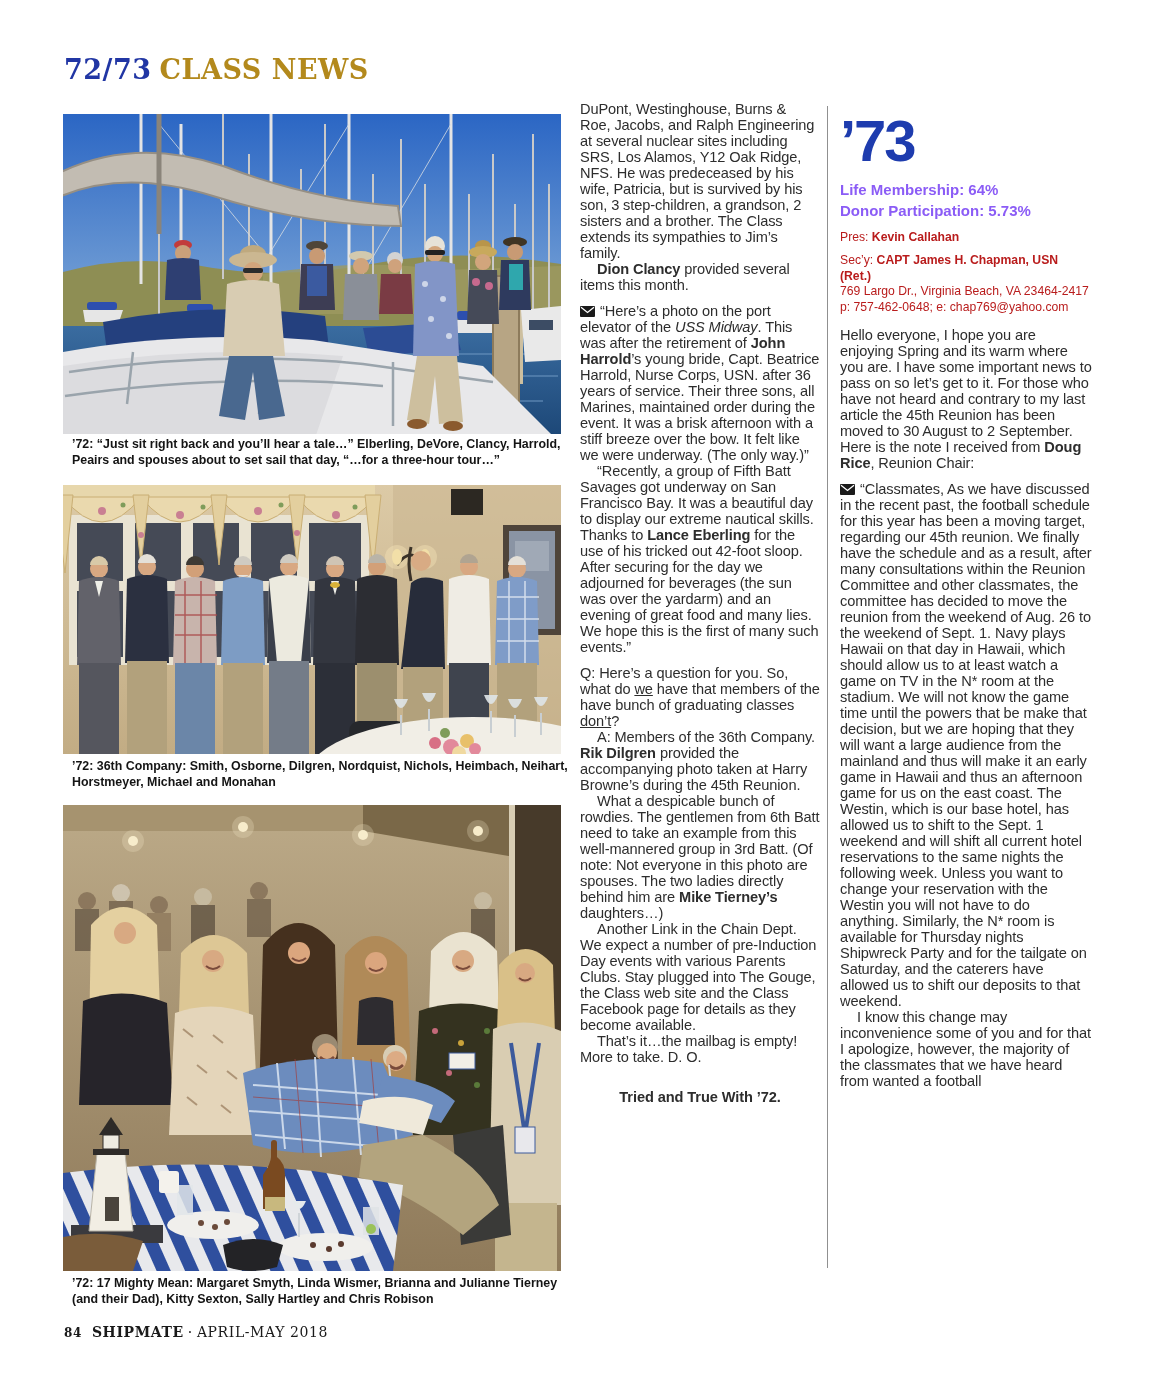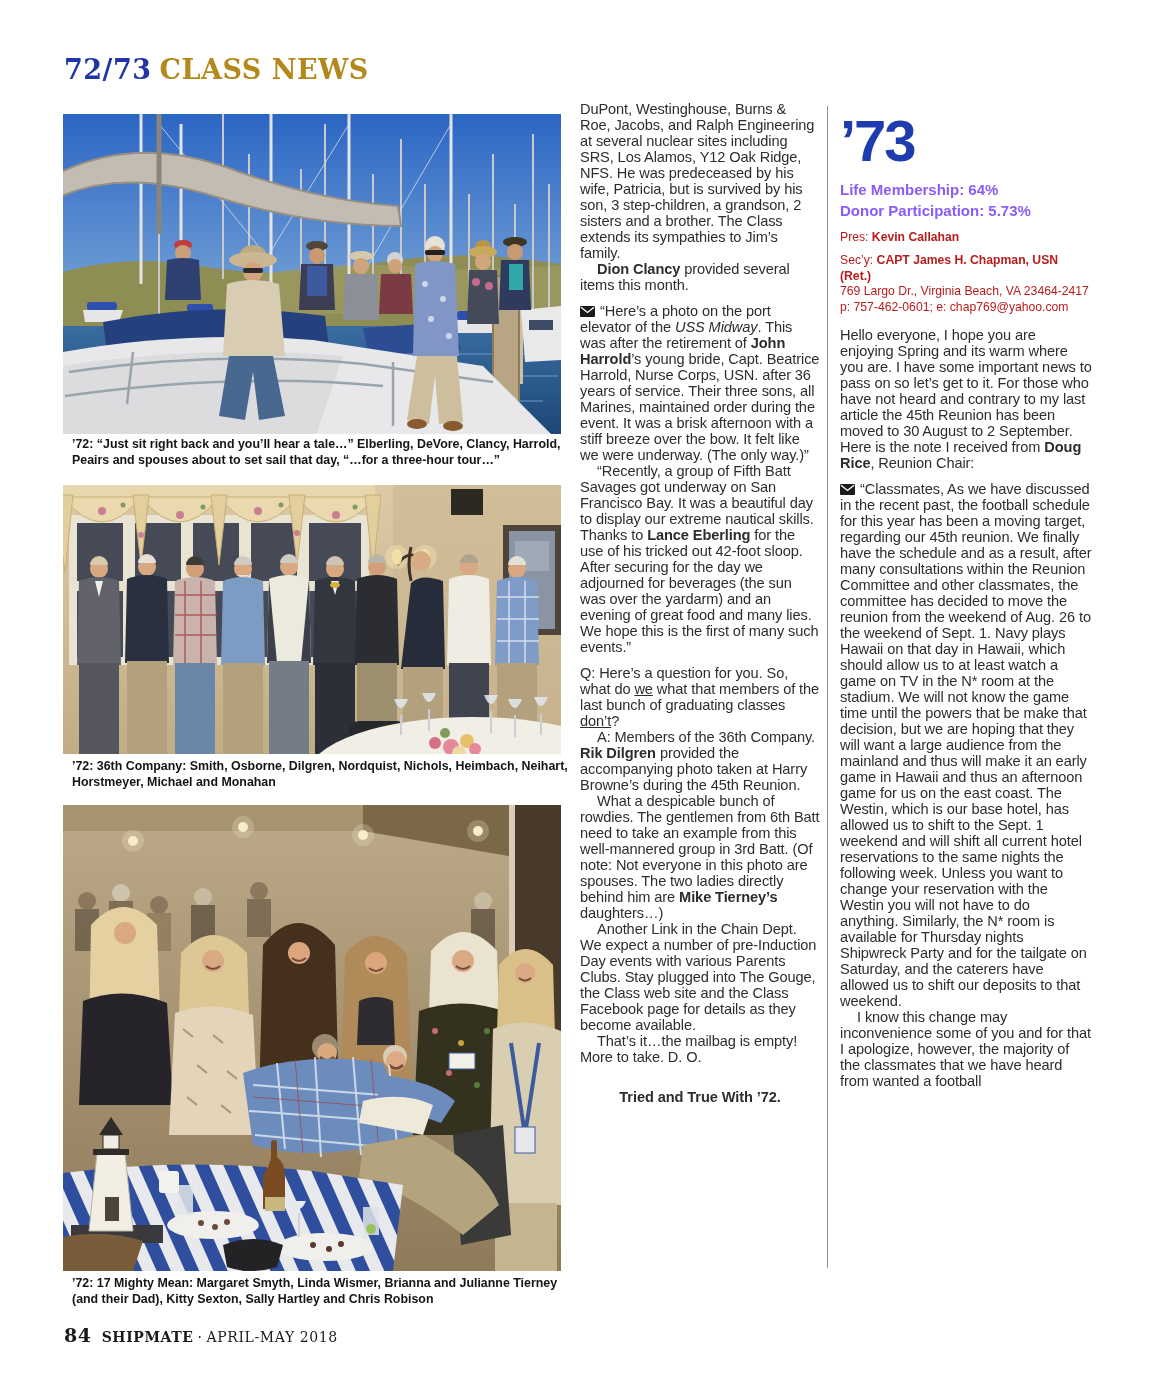--- a/index.html
+++ b/index.html
@@ -32,21 +32,21 @@
   .class-year{font-size:58px;line-height:62px;font-weight:bold;color:var(--class_year_blue,#1e3cae);letter-spacing:-2px;}
   .stats{margin-top:7px;font-weight:bold;font-size:15px;line-height:21px;color:#8b5cf6;}
   .officer{font-size:12.2px;line-height:15.8px;color:#b91c1c;}
   .officer.pres{margin-top:9px;}
   .officer.secy{margin-top:7px;}
   .officer .name{font-weight:bold;}
   .col73-body{margin-top:11px;}
 
   
   .footer{left:64px;top:1324px;font-family:"DejaVu Serif",serif;font-size:14px;color:#1a1a1a;letter-spacing:.6px;}
-  .footer .pg{font-weight:bold;font-size:19px;margin-right:10px;margin-top:20px;}
+  .footer .pg{font-weight:bold;font-size:12px;margin-right:10px;margin-top:20px;}
   .footer .mag{font-weight:bold;}
   .footer .sep{margin:0 4px;}
 </style>
 </head>
 <body>
 
 <div class="abs mag-header">
   <span class="years">72/73</span><span class="title">CLASS NEWS</span>
 </div>
 
@@ -472,21 +472,21 @@
 <div class="abs caption" style="top:1276px;">’72: 17 Mighty Mean: Margaret Smyth, Linda Wismer, Brianna and Julianne Tierney (and their Dad), Kitty Sexton, Sally Hartley and Chris Robison</div>
 
 <div class="abs text-col midcol">
     <p class="para"><span>DuPont, Westinghouse, Burns &amp; Roe, Jacobs, and Ralph Engineering at several nuclear sites including SRS, Los Alamos, Y12 Oak Ridge, NFS. He was predeceased by his wife, Patricia, but is survived by his son, 3 step-children, a grandson, 2 sisters and a brother. The Class extends its sympathies to Jim’s family.</span></p>
     <p class="para indent"><span style="font-weight: bold;">Dion Clancy</span><span> provided several items this month.</span></p>
     <p class="para gap"><span class="env-icon"><svg width="15" height="11" viewBox="0 0 15 11" style="vertical-align:-1px">
           <rect width="15" height="11" rx="1" fill="#1a1a1a"></rect>
           <path d="M1,1.2 L7.5,6.4 L14,1.2" fill="none" stroke="#fff" stroke-width="1.3"></path>
         </svg></span><span>“Here’s a photo on the port elevator of the </span><span style="font-style: italic;">USS Midway</span><span>. This was after the retirement of </span><span style="font-weight: bold;">John Harrold</span><span>’s young bride, Capt. Beatrice Harrold, Nurse Corps, USN. after 36 years of service. Their three sons, all Marines, maintained order during the event. It was a brisk afternoon with a stiff breeze over the bow. It felt like we were underway. (The only way.)”</span></p>
     <p class="para indent"><span>“Recently, a group of Fifth Batt Savages got underway on San Francisco Bay. It was a beautiful day to display our extreme nautical skills. Thanks to </span><span style="font-weight: bold;">Lance Eberling</span><span> for the use of his tricked out 42-foot sloop. After securing for the day we adjourned for beverages (the sun was over the yardarm) and an evening of great food and many lies. We hope this is the first of many such events.”</span></p>
-    <p class="para gap"><span>Q: Here’s a question for you. So, what do </span><span style="text-decoration: underline;">we</span><span> what that members of the last bunch of graduating classes </span><span style="text-decoration: underline;">don’t</span><span>?</span></p>
+    <p class="para gap"><span>Q: Here’s a question for you. So, what do </span><span style="text-decoration: underline;">we</span><span> have that members of the have bunch of graduating classes </span><span style="text-decoration: underline;">don’t</span><span>?</span></p>
     <p class="para indent"><span>A: Members of the 36th Company. </span><span style="font-weight: bold;">Rik Dilgren</span><span> provided the accompanying photo taken at Harry Browne’s during the 45th Reunion.</span></p>
     <p class="para indent"><span>What a despicable bunch of rowdies. The gentlemen from 6th Batt need to take an example from this well-mannered group in 3rd Batt. (Of note: Not everyone in this photo are spouses. The two ladies directly behind him are </span><span style="font-weight: bold;">Mike Tierney’s</span><span> daughters…)</span></p>
     <p class="para indent"><span>Another Link in the Chain Dept. We expect a number of pre-Induction Day events with various Parents Clubs. Stay plugged into The Gouge, the Class web site and the Class Facebook page for details as they become available.</span></p>
     <p class="para indent"><span>That’s it…the mailbag is empty! More to take. D. O.</span></p>
     <p class="para center gap"><span style="font-weight: bold;">Tried and True With ’72.</span></p>
   </div>
 
 <div class="abs vrule"></div>
 
 <div class="abs rightcol">
@@ -495,21 +495,21 @@
     <div>Life Membership: 64%</div>
     <div>Donor Participation: 5.73%</div>
   </div>
   <div class="officer pres">
     <span>Pres:</span>
     <span class="name">Kevin Callahan</span>
   </div>
   <div class="officer secy">
     <div><span>Sec’y:</span> <span class="name">CAPT James H. Chapman, USN (Ret.)</span></div>
     <div>769 Largo Dr., Virginia Beach, VA 23464-2417</div>
-    <div>p: 757-462-0601; e: chap769@yahoo.com</div>
+    <div>p: 757-462-0648; e: chap769@yahoo.com</div>
   </div>
   <div class="text-col col73-body">
       <p class="para"><span>Hello everyone, I hope you are enjoying Spring and its warm where you are. I have some important news to pass on so let’s get to it. For those who have not heard and contrary to my last article the 45th Reunion has been moved to 30 August to 2 September. Here is the note I received from </span><span style="font-weight: bold;">Doug Rice</span><span>, Reunion Chair:</span></p>
       <p class="para gap"><span class="env-icon"><svg width="15" height="11" viewBox="0 0 15 11" style="vertical-align:-1px">
             <rect width="15" height="11" rx="1" fill="#1a1a1a"></rect>
             <path d="M1,1.2 L7.5,6.4 L14,1.2" fill="none" stroke="#fff" stroke-width="1.3"></path>
           </svg></span><span>“Classmates, As we have discussed in the recent past, the football schedule for this year has been a moving target, regarding our 45th reunion. We finally have the schedule and as a result, after many consultations within the Reunion Committee and other classmates, the committee has decided to move the reunion from the weekend of Aug. 26 to the weekend of Sept. 1. Navy plays Hawaii on that day in Hawaii, which should allow us to at least watch a game on TV in the N* room at the stadium. We will not know the game time until the powers that be make that decision, but we are hoping that they will want a large audience from the mainland and thus will make it an early game in Hawaii and thus an afternoon game for us on the east coast. The Westin, which is our base hotel, has allowed us to shift to the Sept. 1 weekend and will shift all current hotel reservations to the same nights the following week. Unless you want to change your reservation with the Westin you will not have to do anything. Similarly, the N* room is available for Thursday nights Shipwreck Party and for the tailgate on Saturday, and the caterers have allowed us to shift our deposits to that weekend.</span></p>
       <p class="para indent"><span>I know this change may inconvenience some of you and for that I apologize, however, the majority of the classmates that we have heard from wanted a football</span></p>
     </div>
 </div>

